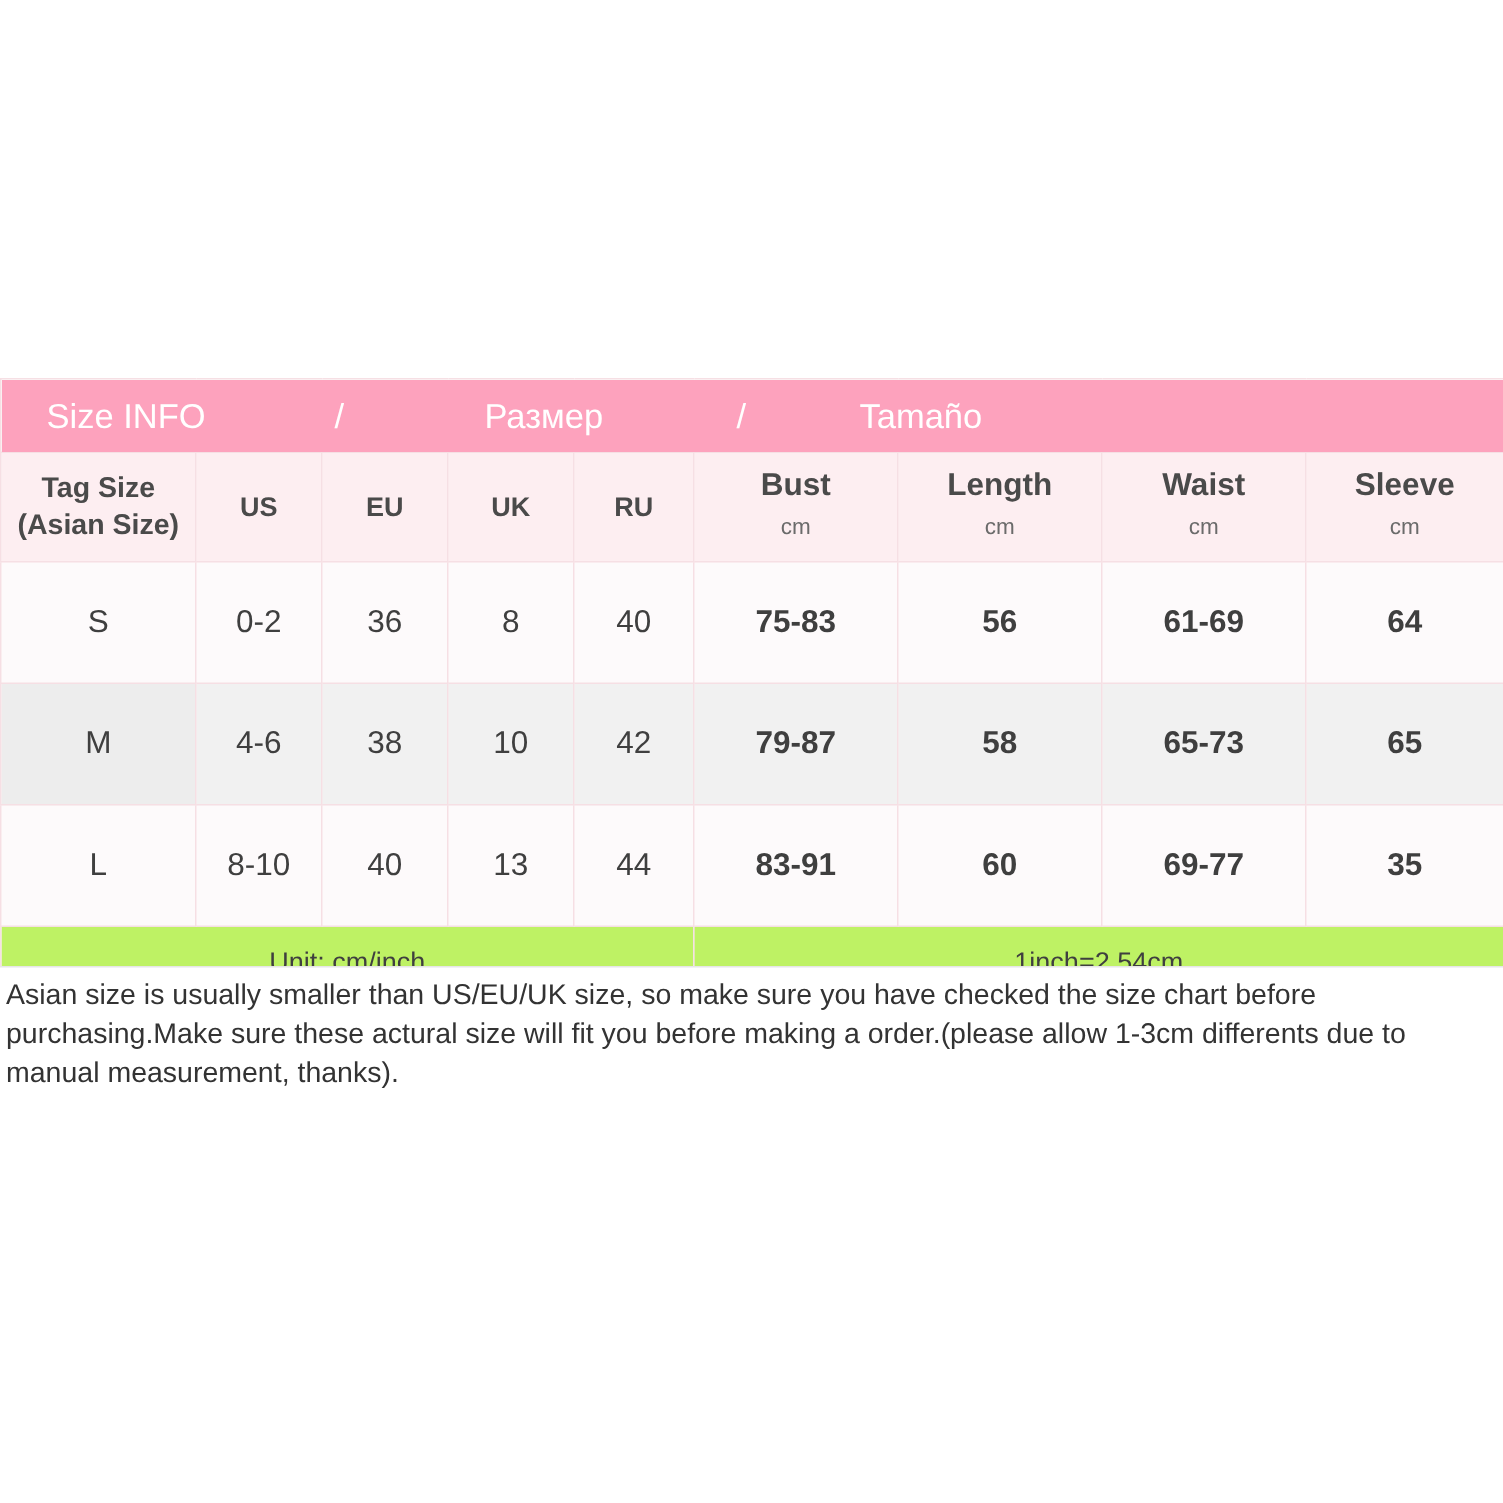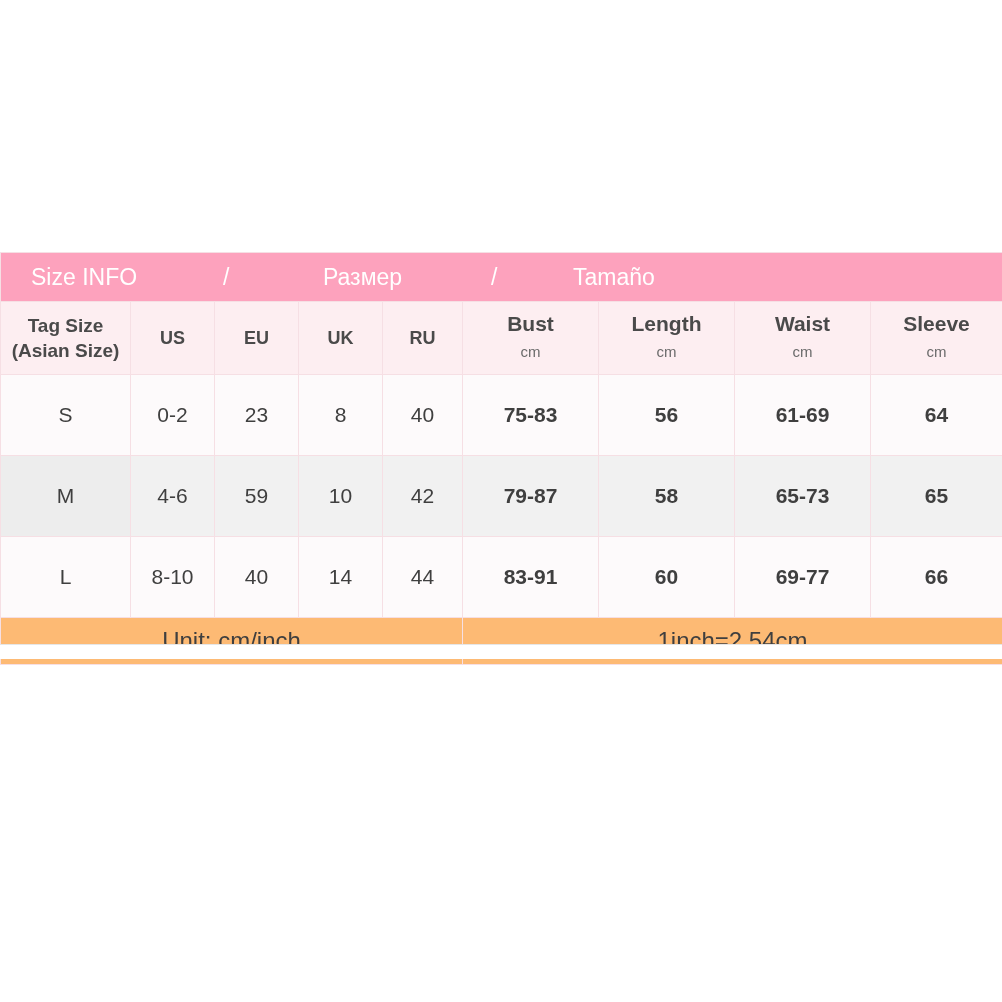--- a/index.html
+++ b/index.html
@@ -95,23 +95,23 @@
     color: #3f3f3f;
   }
   .row-odd td { background: #fdfafb; }
   .row-even td { background: #f1f1f1; }
   .data-row td.firstcol { background: #fdfafb; }
   .row-even td.firstcol { background: #ededed; }
   .data-row td.bold { font-weight: bold; }
 
   
   .unit-row td {
-    background: #fdba74;
+    background: #bef264;
     height: 46px;
-    font-size: 24px;
+    font-size: 18px;
     color: #3f3f3f;
     border-left: none;
     border-right: none;
   }
   .unit-row td.u1 { border-right: none; }
   
   .note-block {
     position: absolute;
     left: 0;
     top: 392px;
@@ -179,55 +179,56 @@
         </td>
         <td class="meas">
           <span>Sleeve</span>
           <span class="unit">cm</span>
         </td>
       </tr>
 
       <tr class="data-row row-odd">
         <td class="firstcol">S</td>
         <td>0-2</td>
-        <td>23</td>
+        <td>36</td>
         <td>8</td>
         <td>40</td>
         <td class="bold">75-83</td>
         <td class="bold">56</td>
         <td class="bold">61-69</td>
         <td class="bold">64</td>
       </tr>
 
       <tr class="data-row row-even">
         <td class="firstcol">M</td>
         <td>4-6</td>
-        <td>59</td>
+        <td>38</td>
         <td>10</td>
         <td>42</td>
         <td class="bold">79-87</td>
         <td class="bold">58</td>
         <td class="bold">65-73</td>
         <td class="bold">65</td>
       </tr>
 
       <tr class="data-row row-odd">
         <td class="firstcol">L</td>
         <td>8-10</td>
         <td>40</td>
-        <td>14</td>
+        <td>13</td>
         <td>44</td>
         <td class="bold">83-91</td>
         <td class="bold">60</td>
         <td class="bold">69-77</td>
-        <td class="bold">66</td>
+        <td class="bold">35</td>
       </tr>
 
       <tr class="unit-row">
         <td class="u1" colspan="5">Unit: cm/inch</td>
         <td colspan="4">1inch=2.54cm</td>
       </tr>
     </tbody>
   </table>
 
   <div class="note-block">
+    <span class="note-text">Asian size is usually smaller than US/EU/UK size, so make sure you have checked the size chart before purchasing.Make sure these actural size will fit you before making a order.(please allow 1-3cm differents due to manual measurement, thanks).</span>
   </div>
 </div>
 
 </body></html>

